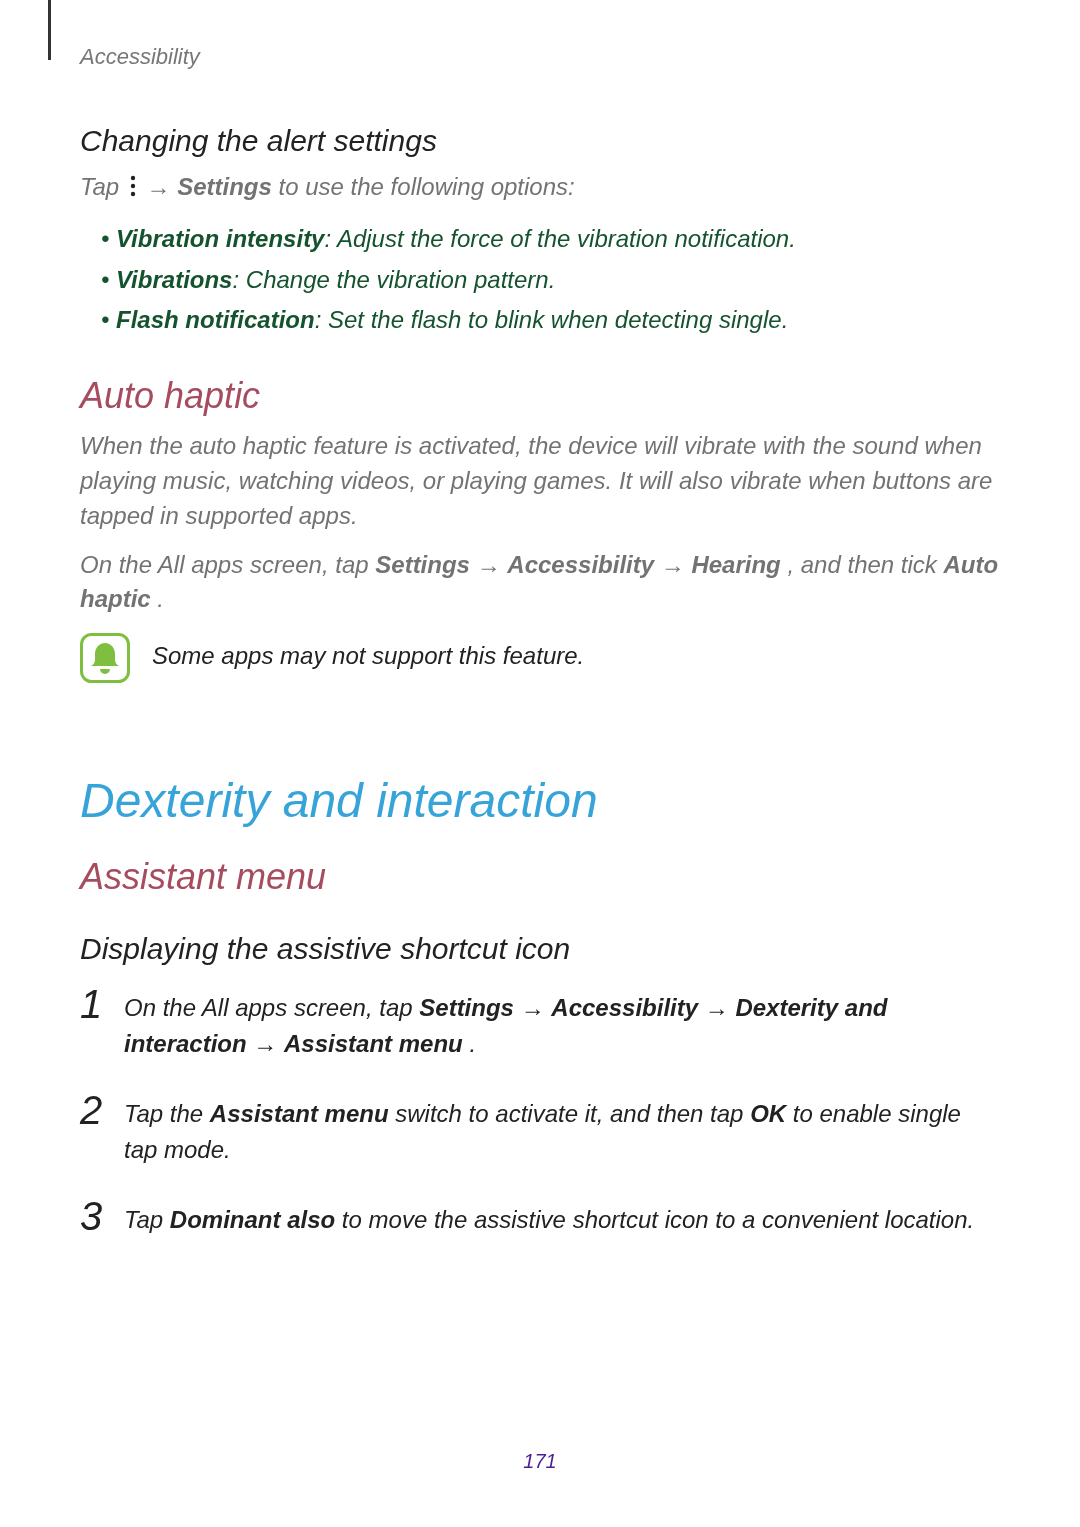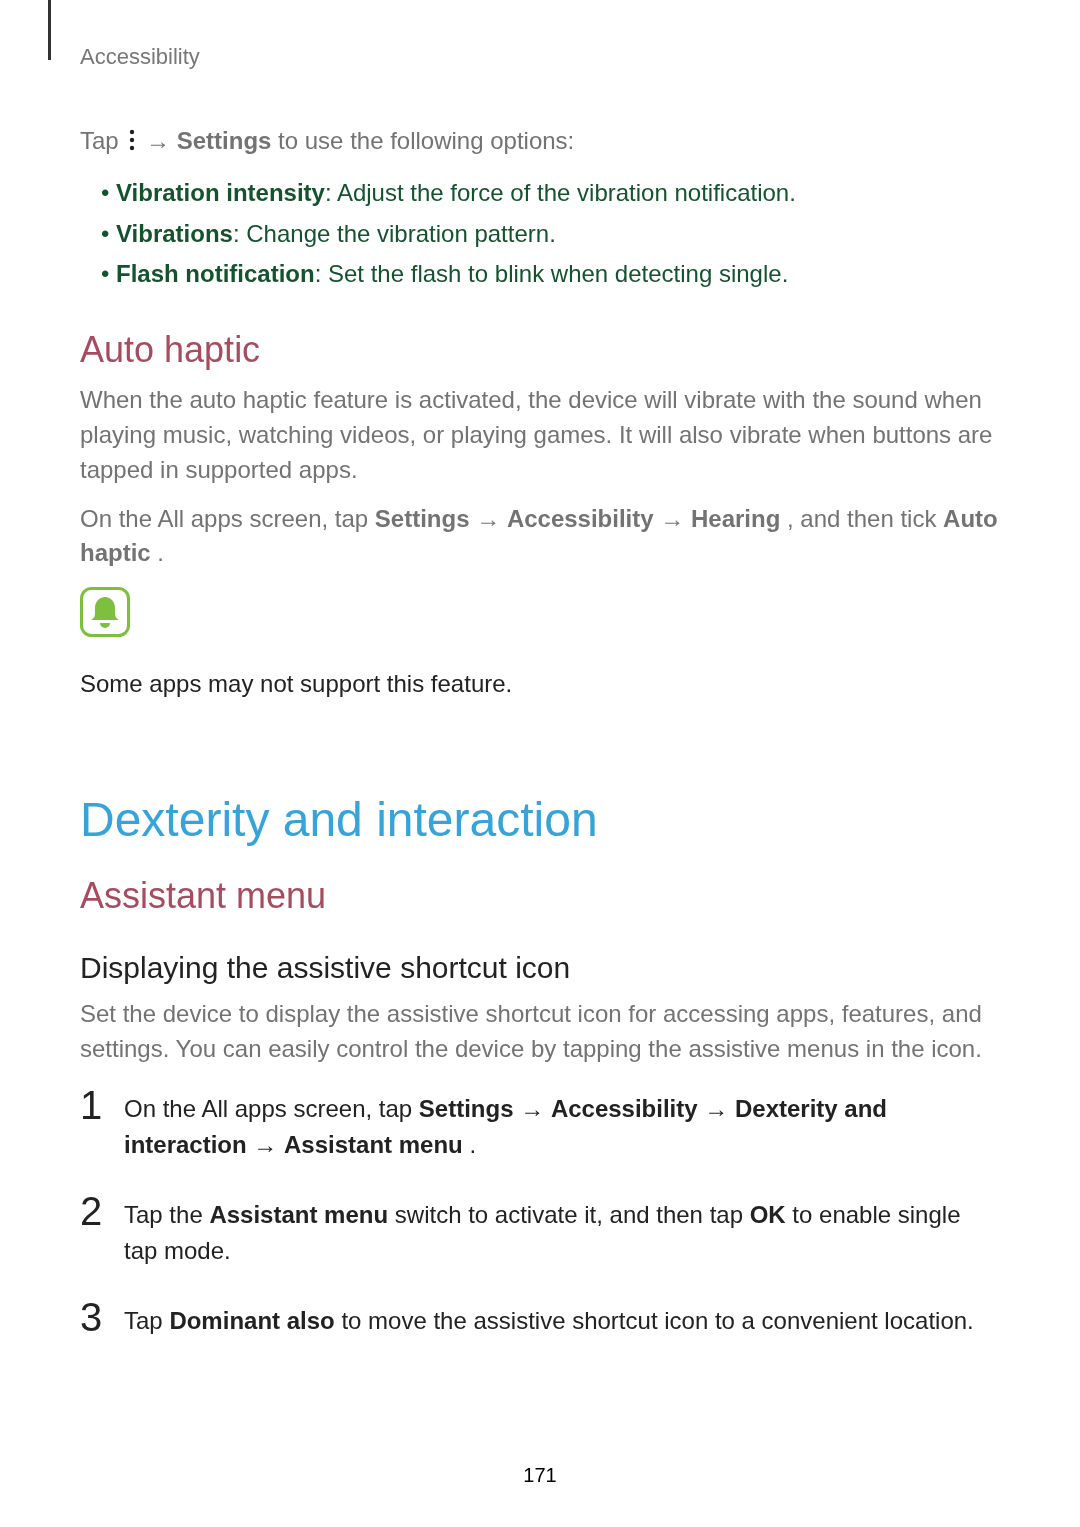--- a/index.html
+++ b/index.html
@@ -8,20 +8,21 @@
     background: #fff;
     font-family: "Segoe UI", "Helvetica Neue", Arial, sans-serif;
     color: #222;
   }
   .page {
     width: 1080px;
     height: 1527px;
     position: relative;
     box-sizing: border-box;
     padding: 40px 80px 40px 80px;
+    font-style: italic;
   }
   .top-rule {
     position: absolute;
     top: 0;
     left: 48px;
     width: 3px;
     height: 60px;
     background: #333;
   }
   .breadcrumb {
@@ -62,21 +63,20 @@
     color: #a64c5e;
     font-weight: 400;
     margin: 34px 0 12px 0;
   }
   .note-row {
     display: flex;
     align-items: flex-start;
     gap: 22px;
     margin-top: 14px;
     margin-bottom: 10px;
-    flex-direction: column;
   }
   .note-icon {
     flex: 0 0 auto;
     width: 50px;
     height: 50px;
     margin-top: 2px;
   }
   .note-text {
     font-size: 24px;
     line-height: 1.45;
@@ -120,36 +120,37 @@
     margin-top: 14px;
   }
   .more-vert {
     display: inline-block;
     vertical-align: -2px;
     width: 14px;
     height: 22px;
   }
   .page-num {
     position: absolute;
-    bottom: 40px;
+    bottom: 54px;
     left: 0;
     width: 100%;
     text-align: center;
     font-size: 20px;
-    color: #000000;
+    color: #4c1d95;
   }
 </style>
 </head>
 <body>
 
 <div class="page">
   <div class="top-rule"></div>
 
   <div class="breadcrumb">Accessibility</div>
 
+  <div class="h3">Changing the alert settings</div>
   <p class="para">
     <span>Tap </span>
     <span class="more-vert">
       <svg viewBox="0 0 14 22" width="14" height="22">
         <circle cx="7" cy="3" r="2.2" fill="#222"></circle>
         <circle cx="7" cy="11" r="2.2" fill="#222"></circle>
         <circle cx="7" cy="19" r="2.2" fill="#222"></circle>
       </svg>
     </span>
     <span> → </span>
@@ -189,21 +190,20 @@
         <path d="M25 10 c-6 0 -10 5 -10 11 v6 c0 3 -2 5 -4 6 h28 c-2 -1 -4 -3 -4 -6 v-6 c0 -6 -4 -11 -10 -11 z" fill="#7fbf3f"></path>
         <path d="M20 36 a5 5 0 0 0 10 0 z" fill="#7fbf3f"></path>
       </svg>
     </div>
     <div class="note-text">Some apps may not support this feature.</div>
   </div>
 
   <div class="h1">Dexterity and interaction</div>
   <div class="h2" style="margin-top:10px;">Assistant menu</div>
   <div class="h3" style="margin-top:34px;">Displaying the assistive shortcut icon</div>
-  <p class="para">Set the device to display the assistive shortcut icon for accessing apps, features, and settings. You can easily control the device by tapping the assistive menus in the icon.</p>
 
   <ol class="steps">
     <li>
       <div class="step-body">
         <span>On the All apps screen, tap </span>
         <span class="bold">Settings</span>
         <span> → </span>
         <span class="bold">Accessibility</span>
         <span> → </span>
         <span class="bold">Dexterity and interaction</span>

